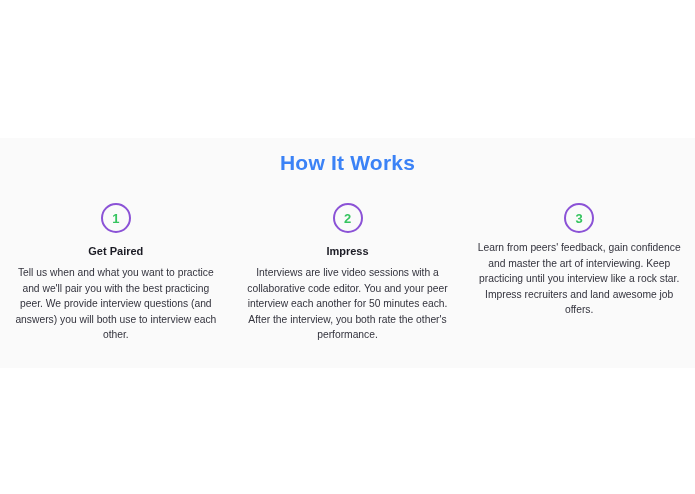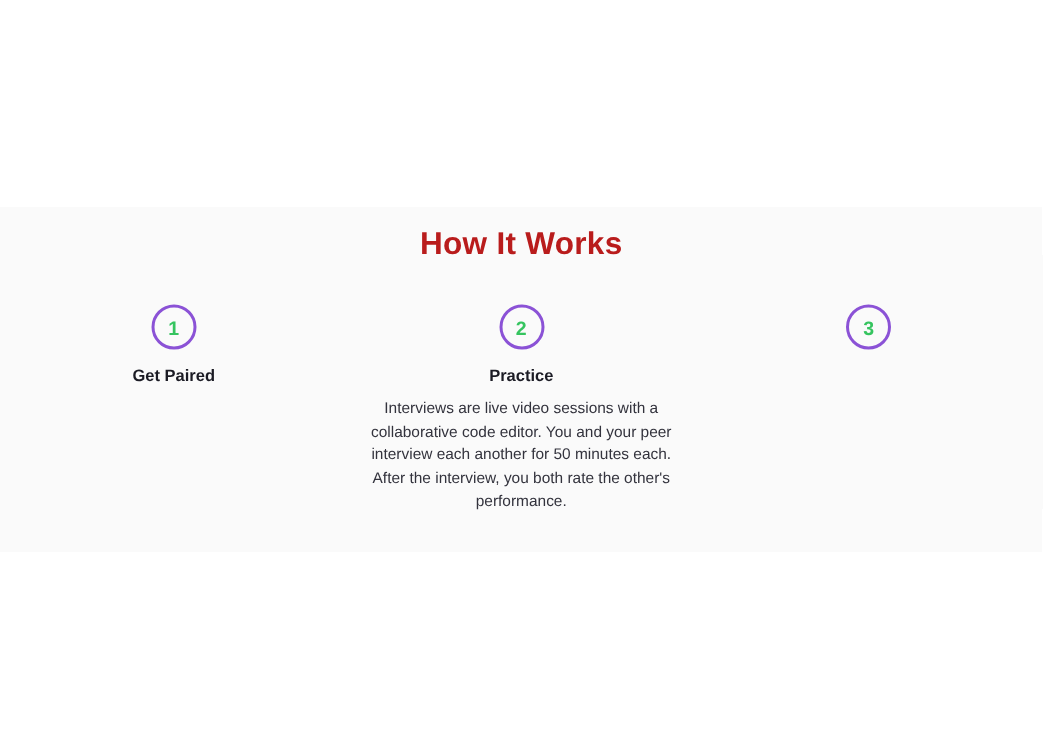--- a/index.html
+++ b/index.html
@@ -30,21 +30,21 @@
   .how-section {
     height: 230px;
     background: #fafafa;
     padding-top: 0;
   }
 
   .section-title {
     text-align: center;
     font-size: 21px;
     font-weight: bold;
-    color: #b91c1c;
+    color: #3b82f6;
     letter-spacing: 0.2px;
     padding-top: 11px;
     line-height: 28px;
   }
 
   .steps {
     display: flex;
     width: 695px;
     margin-top: 26px;
   }
@@ -106,34 +106,36 @@
 
     <h2 class="section-title">How It Works</h2>
 
     <div class="steps">
 
       <div class="step">
         <div class="step-badge">
           <span class="step-number">1</span>
         </div>
         <div class="step-title">Get Paired</div>
+        <p class="step-desc">Tell us when and what you want to practice and we'll pair you with the best practicing peer. We provide interview questions (and answers) you will both use to interview each other.</p>
       </div>
 
       <div class="step">
         <div class="step-badge">
           <span class="step-number">2</span>
         </div>
-        <div class="step-title">Practice</div>
+        <div class="step-title">Impress</div>
         <p class="step-desc">Interviews are live video sessions with a collaborative code editor. You and your peer interview each another for 50 minutes each. After the interview, you both rate the other's performance.</p>
       </div>
 
       <div class="step">
         <div class="step-badge">
           <span class="step-number">3</span>
         </div>
+        <p class="step-desc">Learn from peers' feedback, gain confidence and master the art of interviewing. Keep practicing until you interview like a rock star. Impress recruiters and land awesome job offers.</p>
       </div>
 
     </div>
   </section>
 
   <div class="bottom-spacer"></div>
 
 </div>
 
 </body></html>

